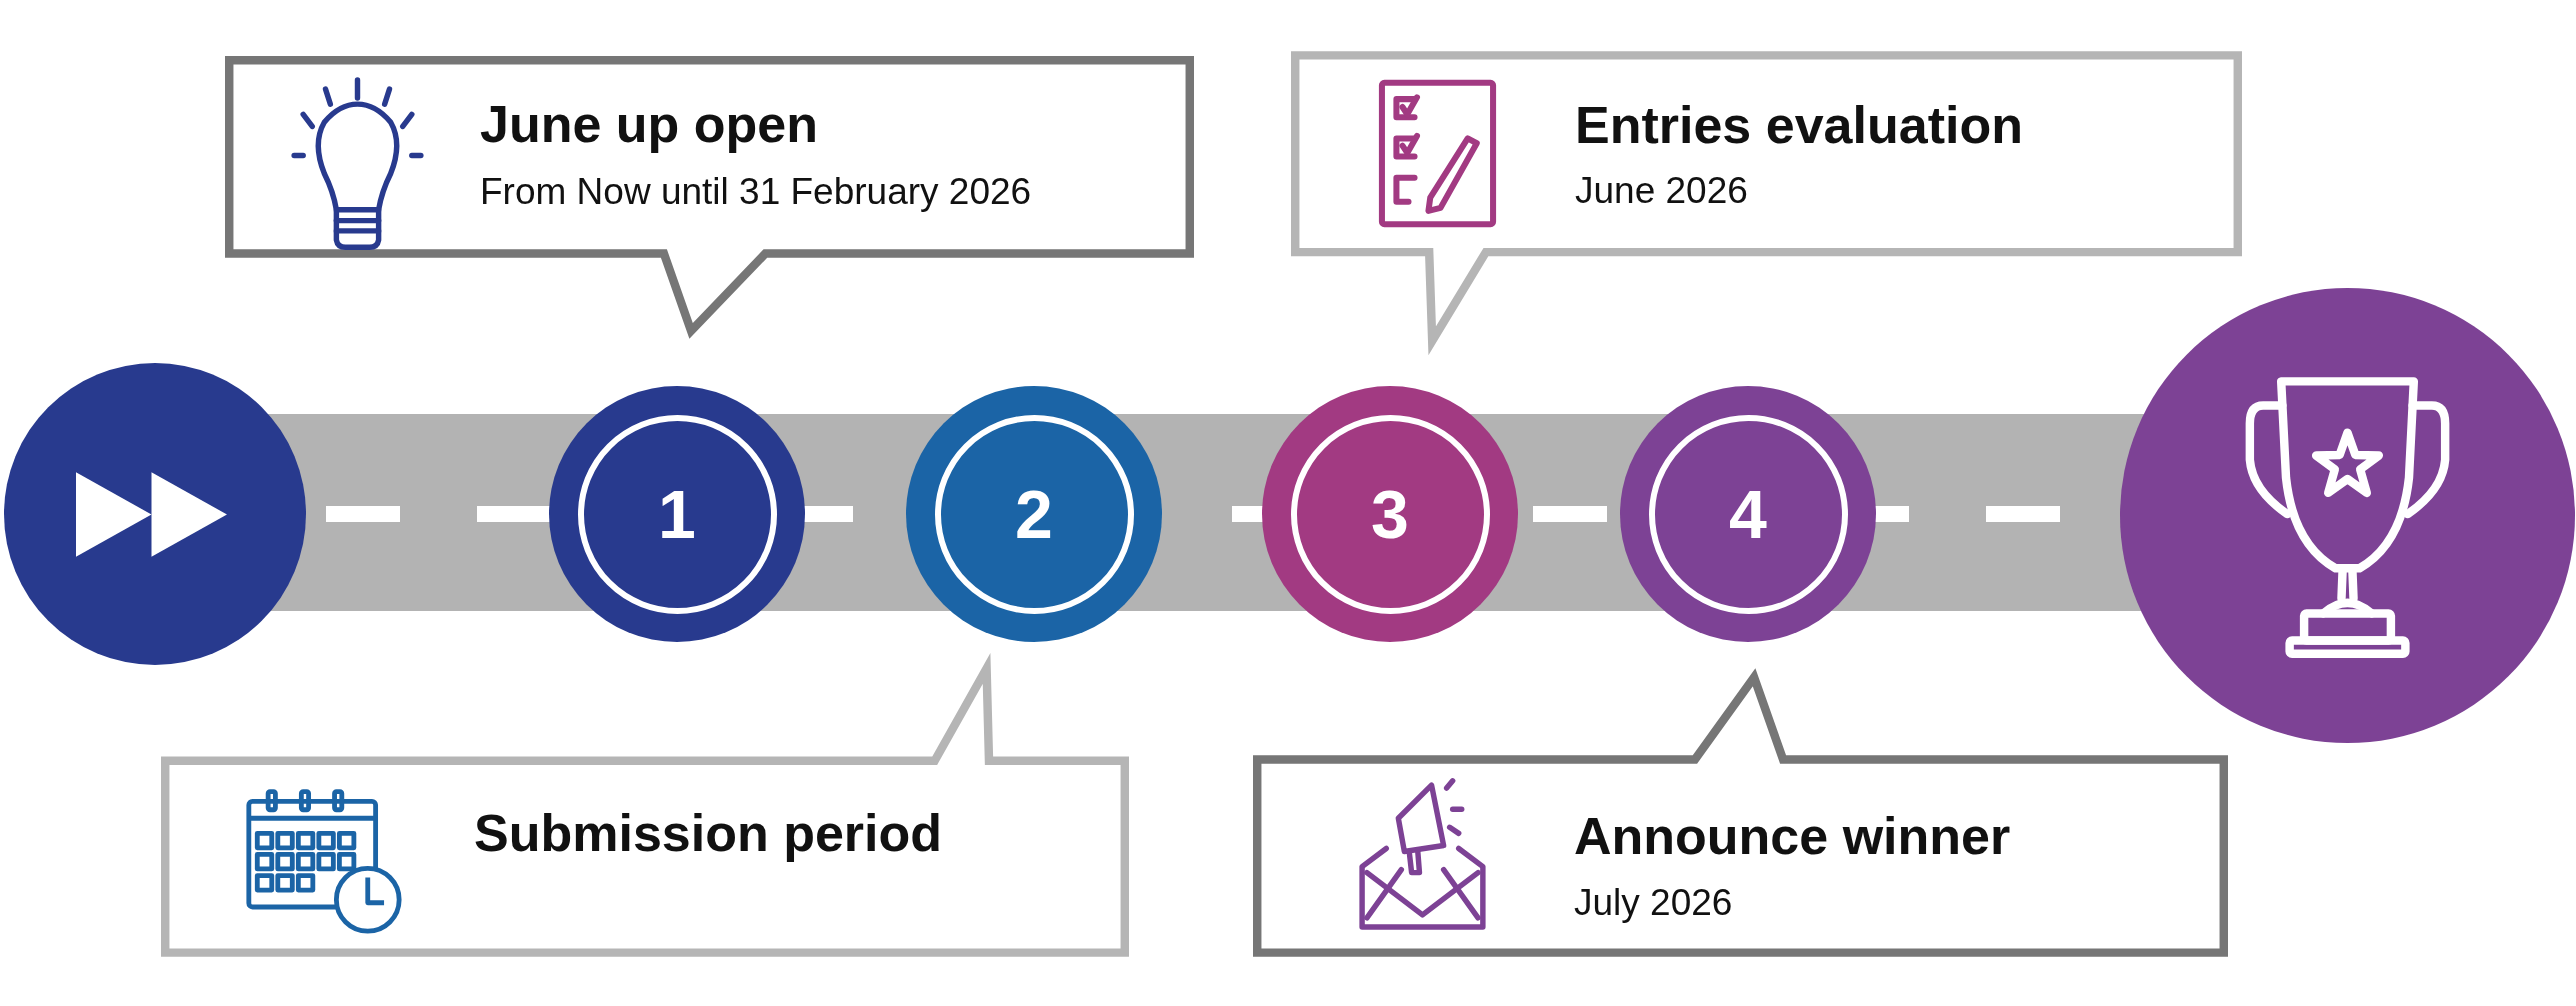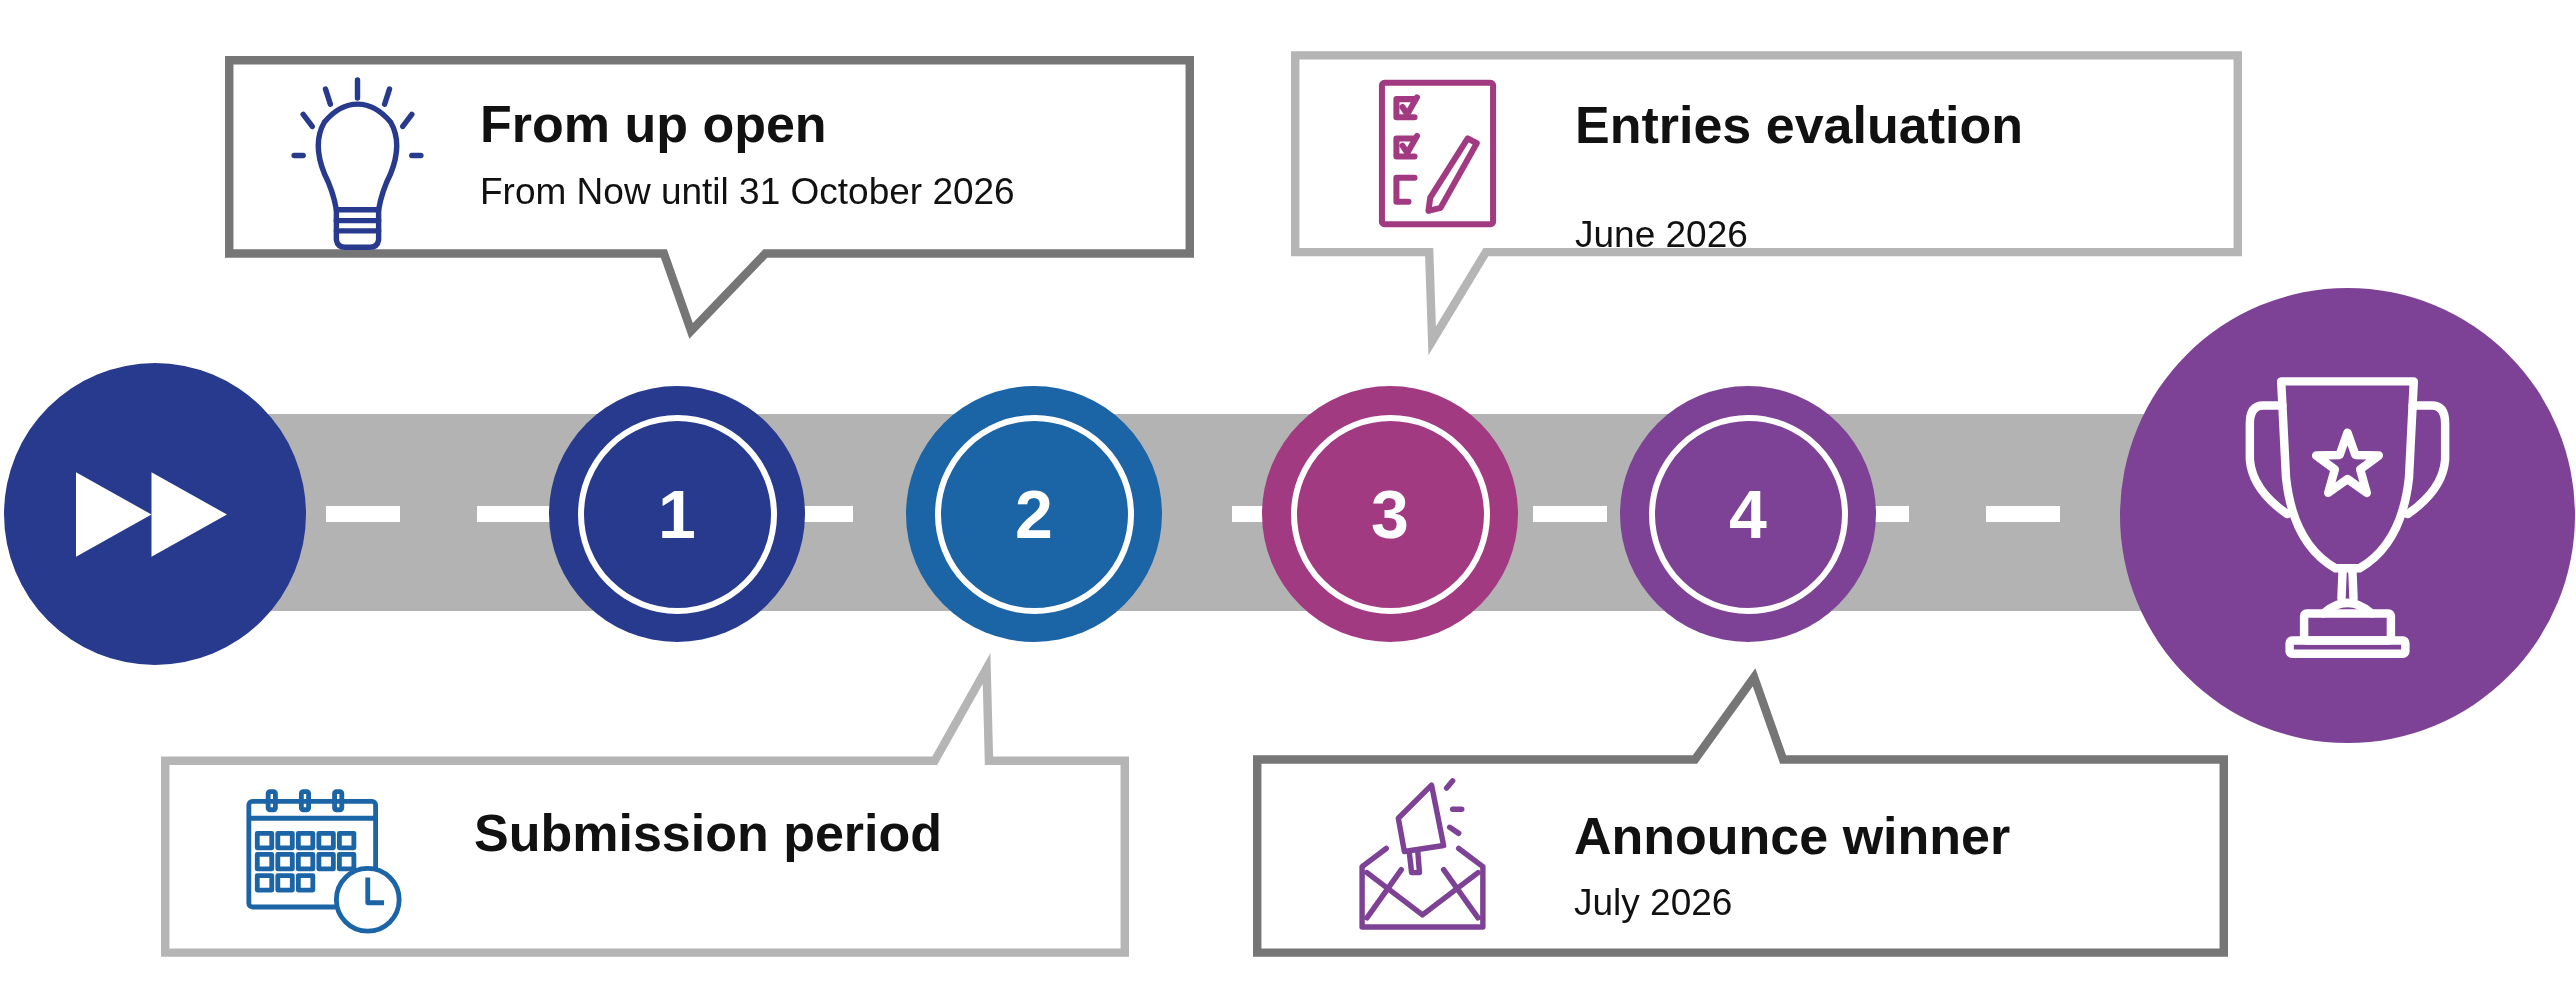--- a/index.html
+++ b/index.html
@@ -85,41 +85,41 @@
       <line x1="25" y1="62" x2="40" y2="82"></line>
       <line x1="205" y1="62" x2="190" y2="82"></line>
       <line x1="10" y1="130" x2="25" y2="130"></line>
       <line x1="205" y1="130" x2="220" y2="130"></line>
       <path d="M80,220 Q75,190 60,160 Q40,110 60,75 Q85,45 115,45 Q145,45 170,75 Q190,110 170,160 Q155,190 150,220 Z"></path>
       <path d="M80,220 L80,270 Q82,282 95,282 L135,282 Q148,282 150,270 L150,220"></path>
       <line x1="80" y1="238" x2="150" y2="238"></line>
       <line x1="80" y1="255" x2="150" y2="255"></line>
     </g>
   </svg>
-  <div class="title" style="left:255px; top:42px;">From up open</div>
-  <div class="sub" style="left:255px; top:117px;">From Now until 31 October 2026</div>
+  <div class="title" style="left:255px; top:42px;">June up open</div>
+  <div class="sub" style="left:255px; top:117px;">From Now until 31 February 2026</div>
 </div>
 
 <div class="callout" style="left:1291px; top:51px; width:1018px; height:296px;">
   <svg class="frame" width="951" height="296" viewBox="0 0 1576 490">
     <path d="M7,7 L1569,7 L1569,333 L323,333 L234,480 L229,333 L7,333 Z" fill="#ffffff" stroke="#b5b5b5" stroke-width="14"></path>
   </svg>
   <svg class="icon" style="left:86px; top:27px;" width="121" height="151" viewBox="0 0 200 250">
     <g fill="none" stroke="#a23a82" stroke-width="10" stroke-linejoin="round" stroke-linecap="round">
       <rect x="8" y="8" width="184" height="234" rx="4"></rect>
       <path d="M62,35 L32,35 L32,65 L62,65"></path>
       <path d="M42,48 L50,60 L66,32"></path>
       <path d="M62,100 L32,100 L32,130 L62,130"></path>
       <path d="M42,112 L50,124 L66,96"></path>
       <path d="M62,165 L32,165 L32,205 L52,205"></path>
       <path d="M150,100 L165,108 L105,215 L85,220 L88,198 Z"></path>
     </g>
   </svg>
   <div class="title" style="left:284px; top:48px;">Entries evaluation</div>
-  <div class="sub" style="left:284px; top:121px;margin-top:44px;">June 2026</div>
+  <div class="sub" style="left:284px; top:121px;">June 2026</div>
 </div>
 
 <div class="callout" style="left:161px; top:664px; width:968px; height:293px;">
   <svg class="frame" width="968" height="293" viewBox="0 0 1604 485">
     <path d="M7,160 L1282,160 L1368,7 L1372,160 L1597,160 L1597,478 L7,478 Z" fill="#ffffff" stroke="#b5b5b5" stroke-width="14"></path>
   </svg>
   <svg class="icon" style="left:83px; top:124px;" width="163" height="148" viewBox="0 0 270 245">
     <g fill="none" stroke="#1b64a6" stroke-width="8" stroke-linejoin="round">
       <rect x="8" y="22" width="210" height="175" rx="6"></rect>
       <line x1="8" y1="50" x2="218" y2="50"></line>

